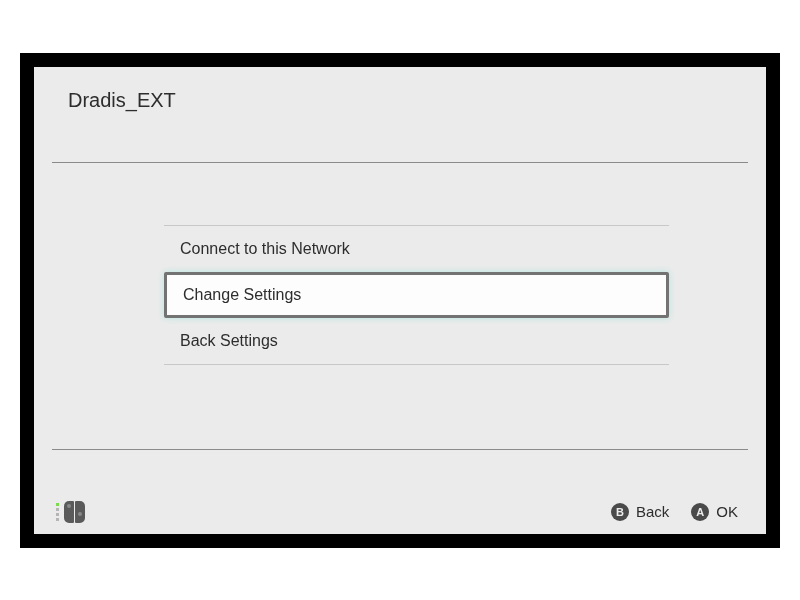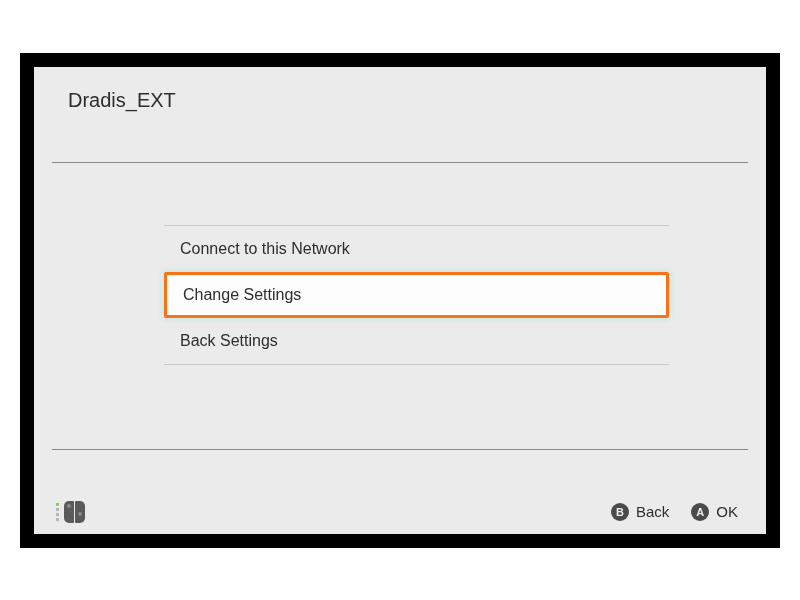--- a/index.html
+++ b/index.html
@@ -60,21 +60,21 @@
       display: flex;
       align-items: center;
       padding: 0 16px;
       font-size: 16px;
       color: #2d2d2d;
       background: transparent;
       cursor: pointer;
     }
     .menu-item.selected {
       background: #fdfdfd;
-      border: 3px solid #f97316;
+      border: 3px solid #737373;
       border-radius: 2px;
       box-shadow: 0 0 6px rgba(47,217,196,0.3);
     }
     .footer-divider {
       height: 1px;
       background: #8a8a8a;
       margin: 0 18px;
     }
     .footer {
       height: 44px;

